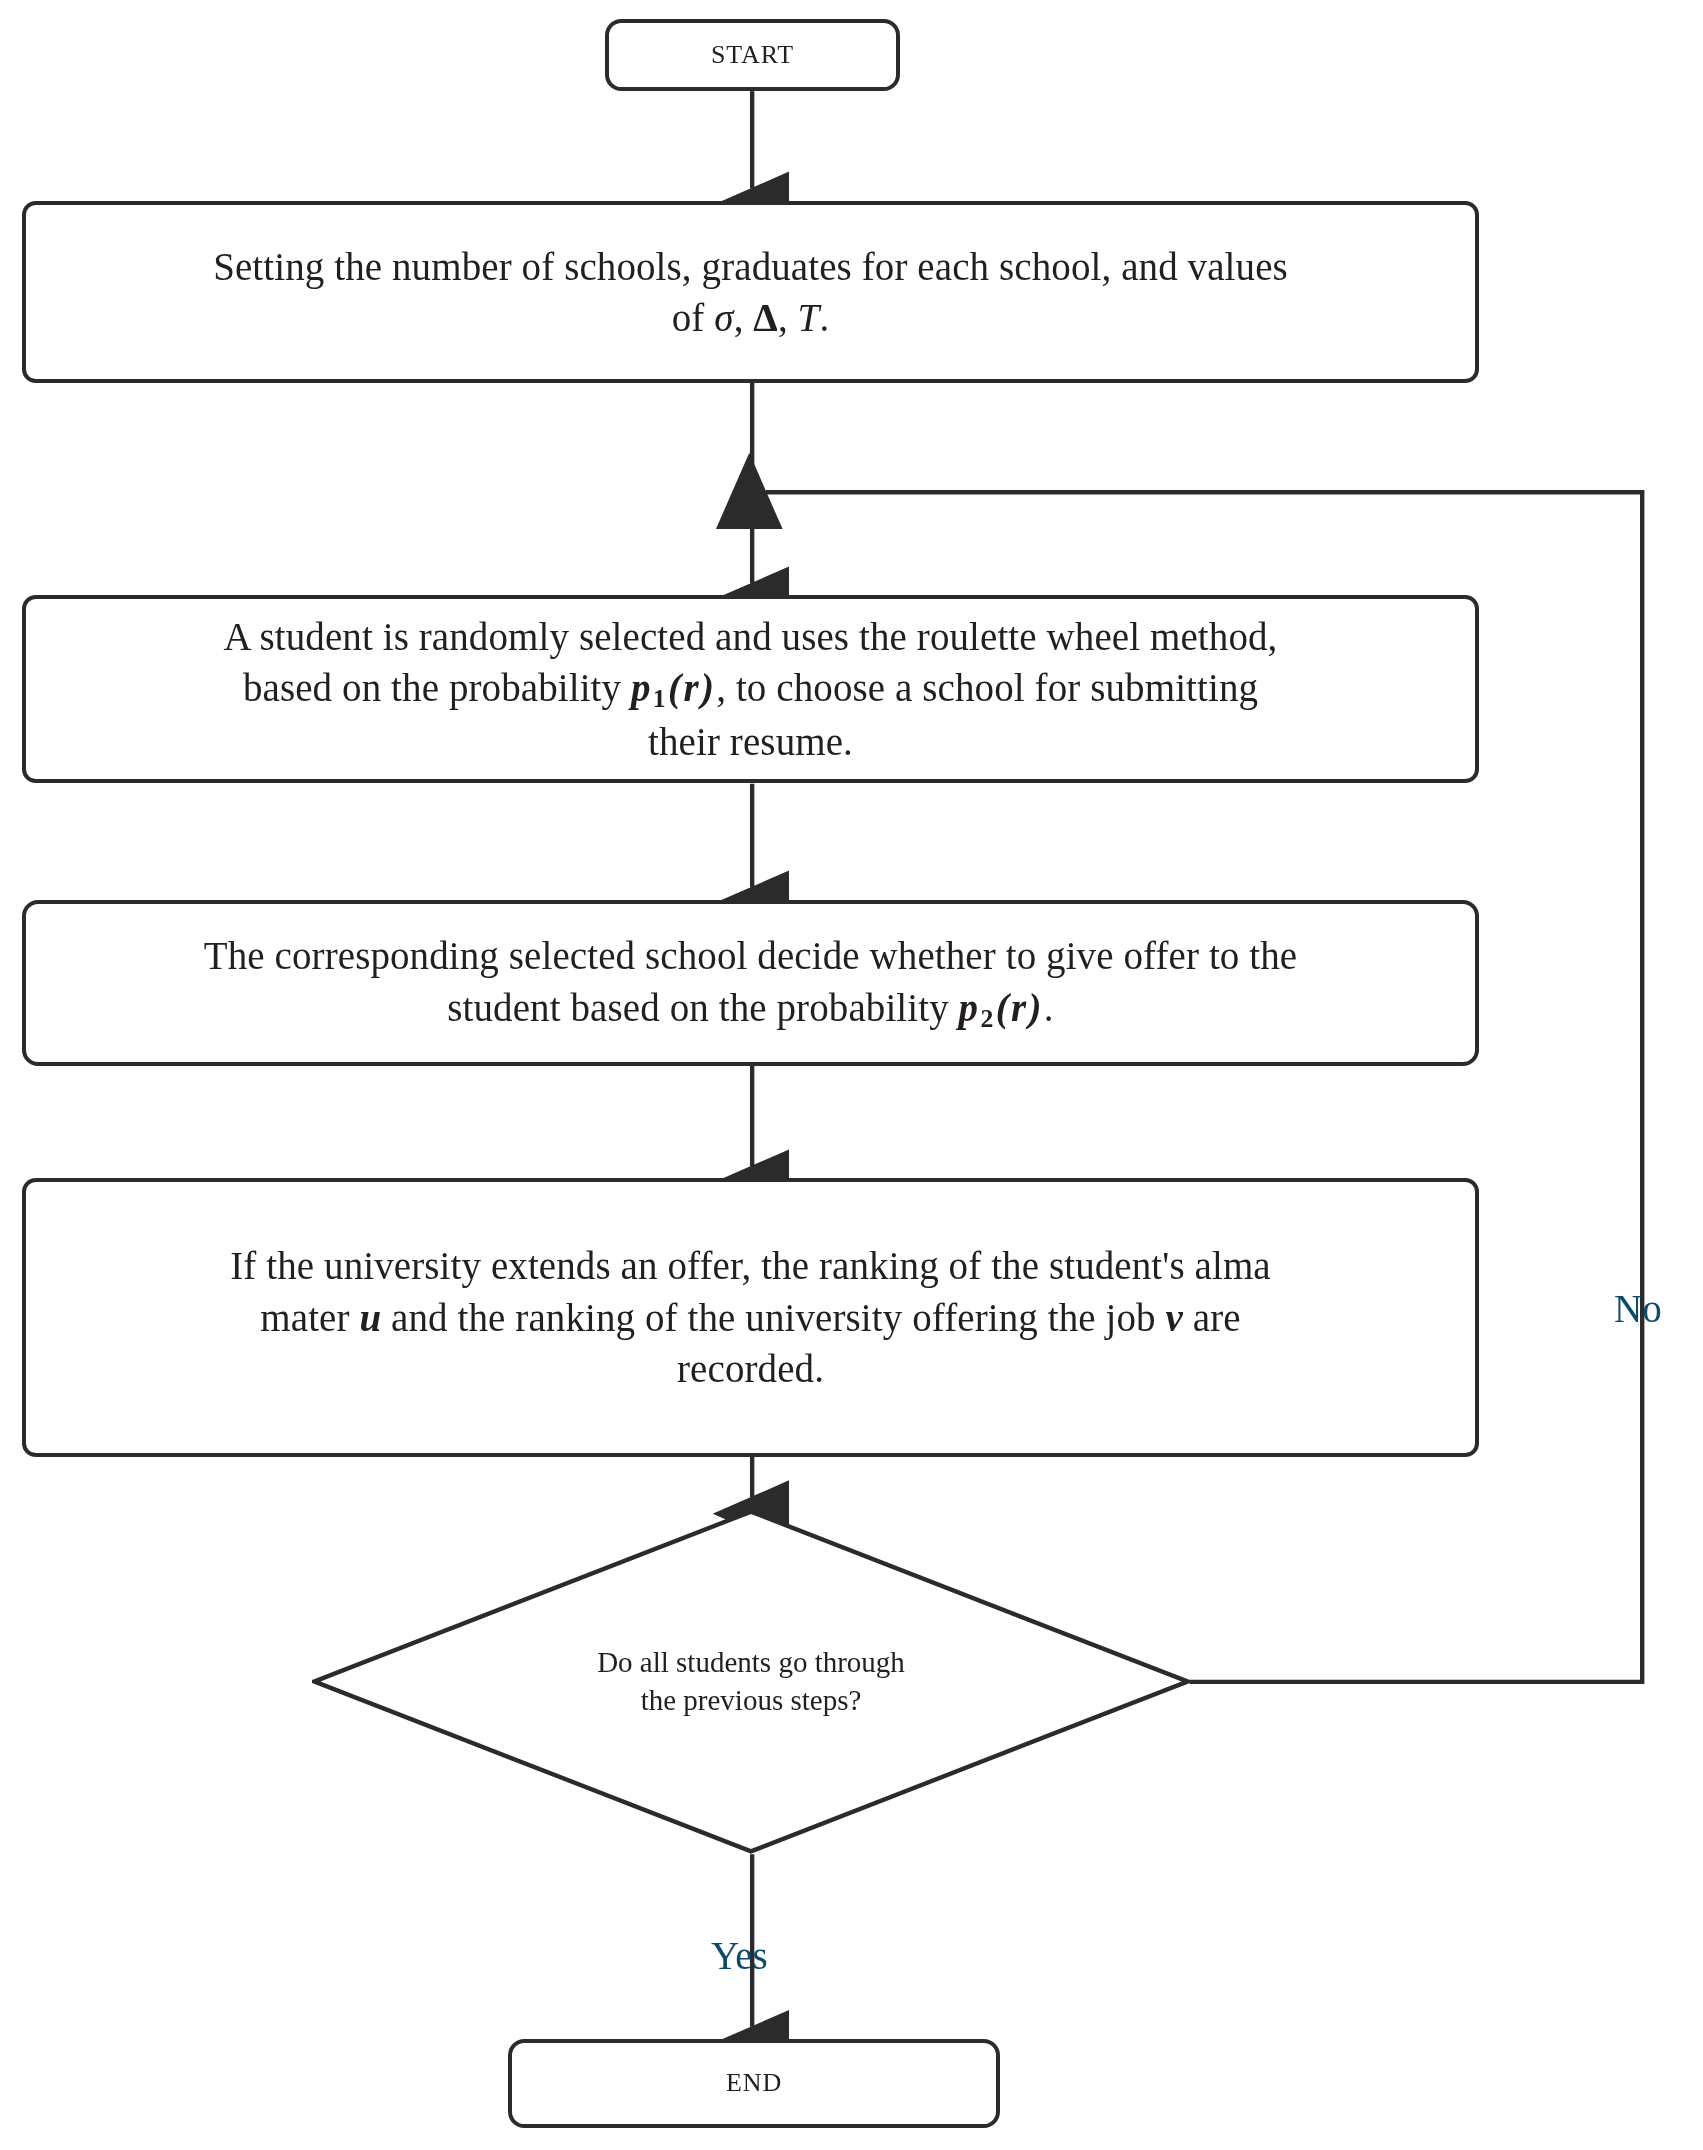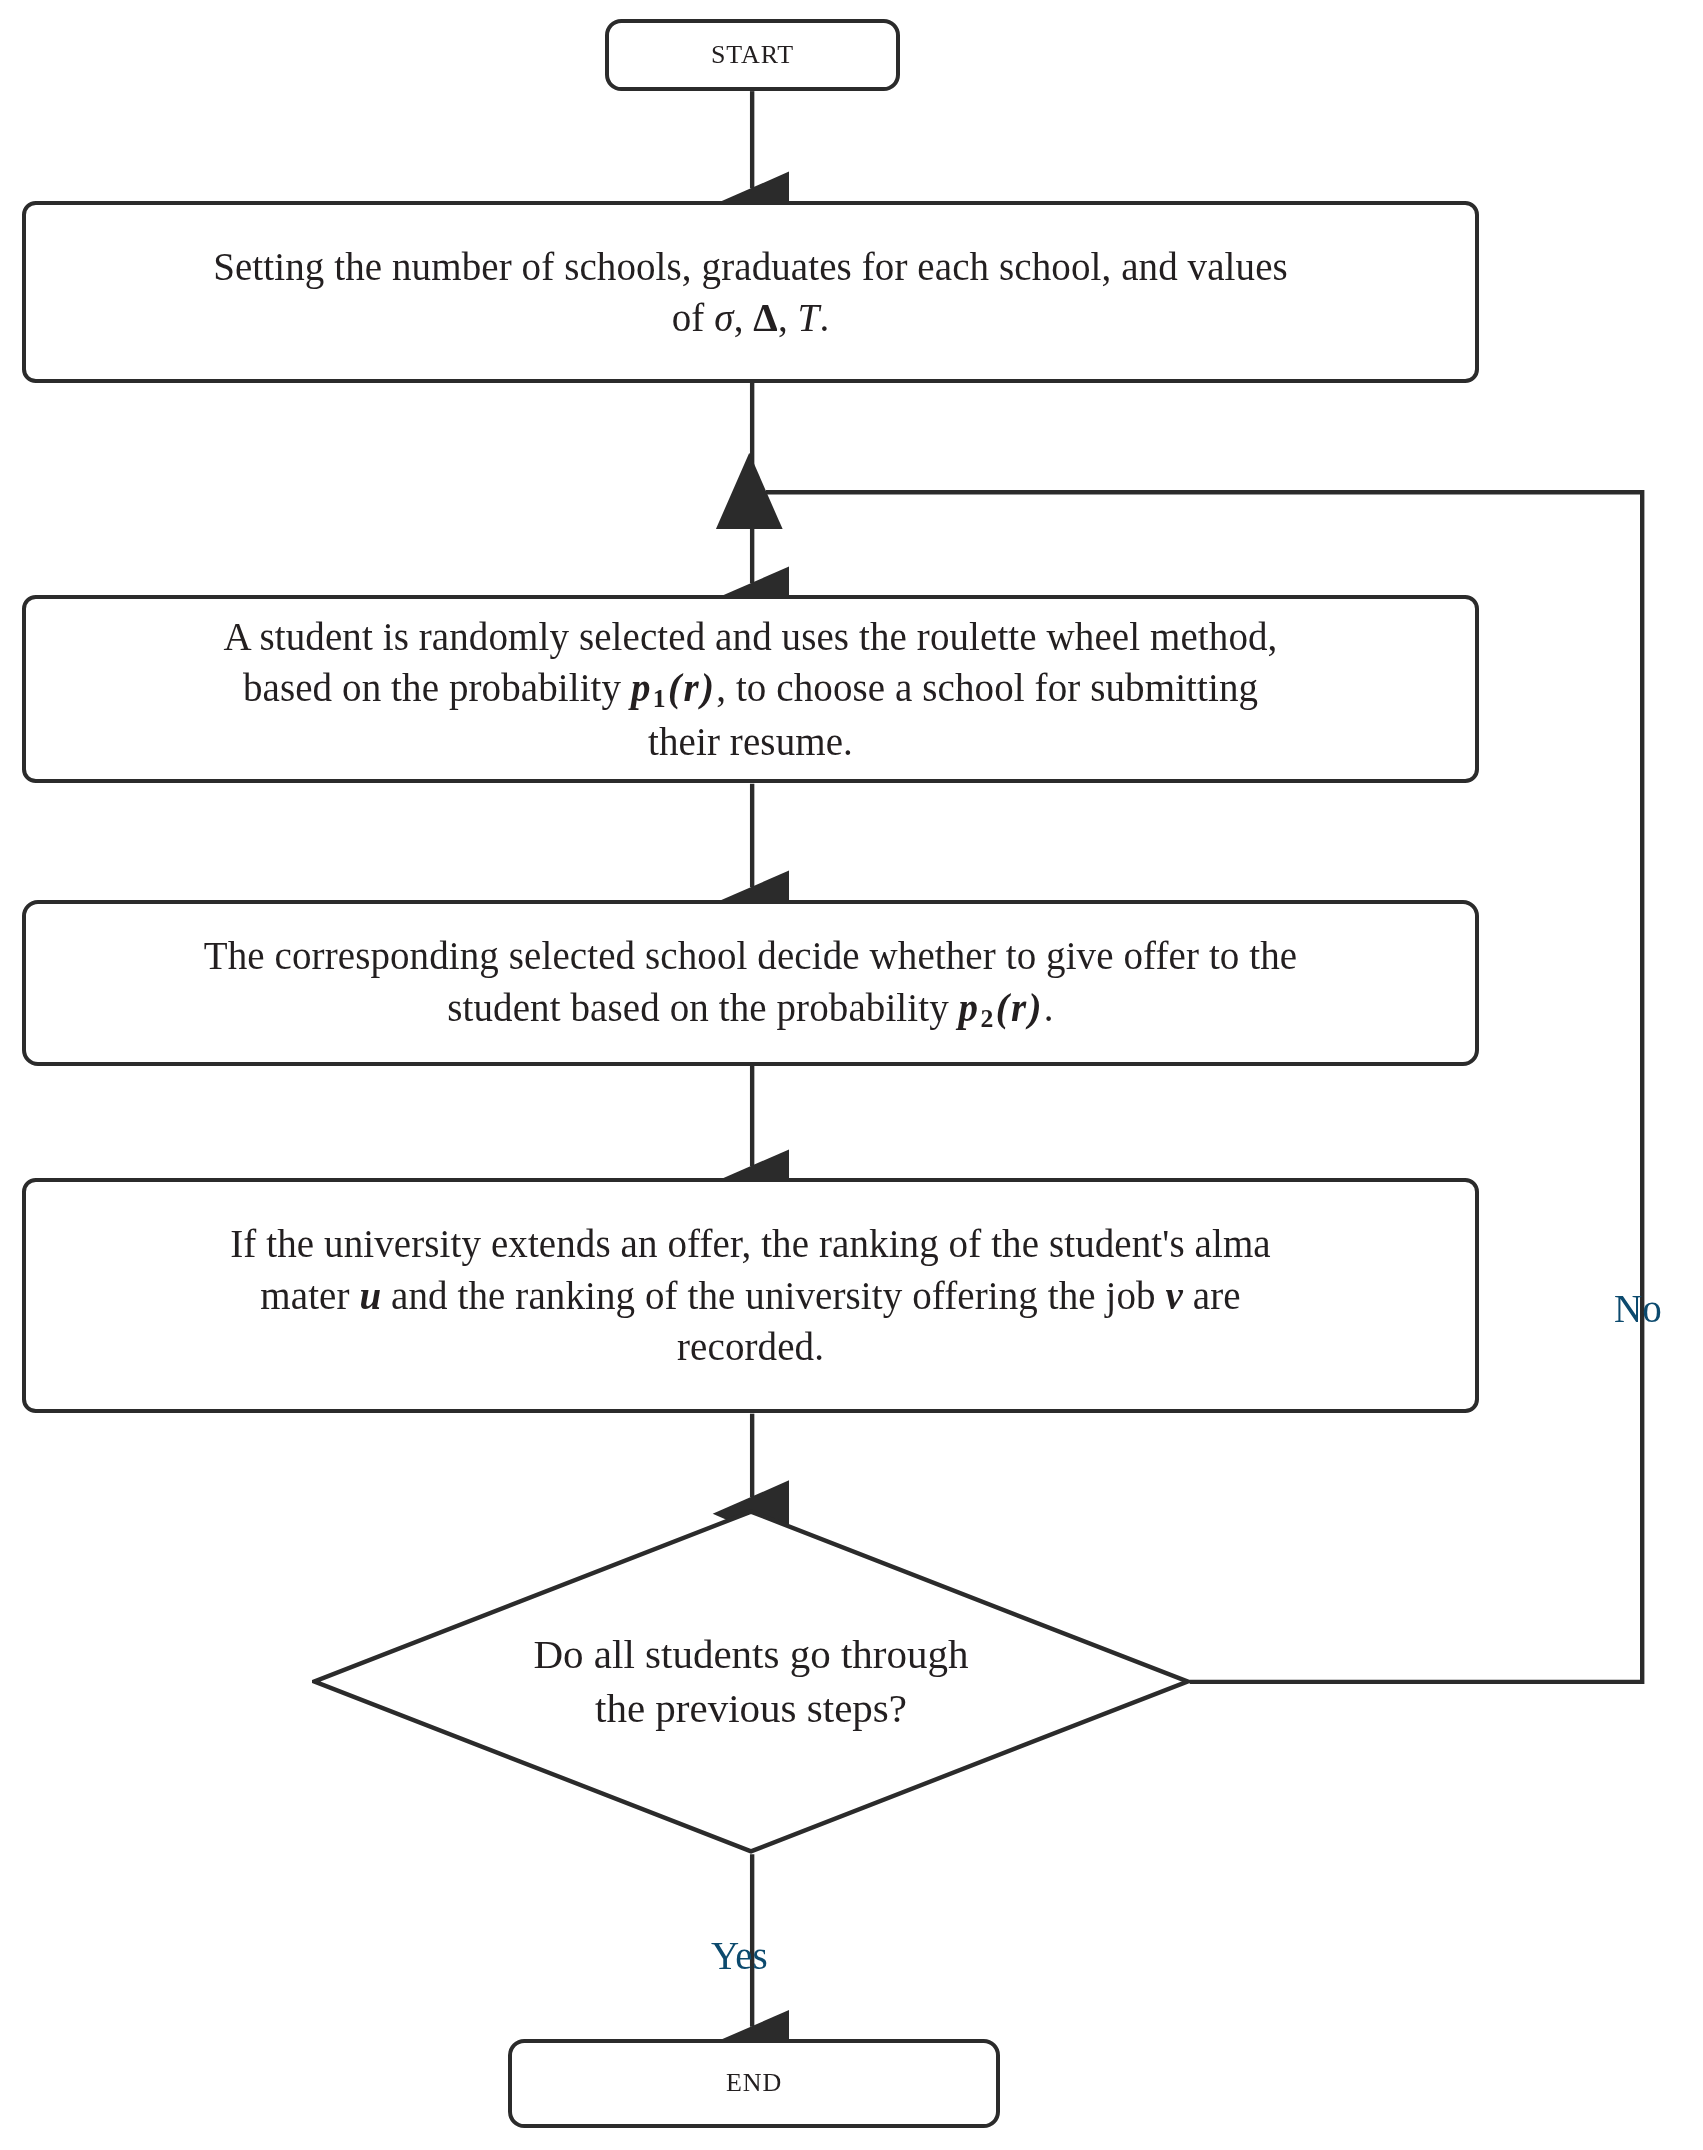--- a/index.html
+++ b/index.html
@@ -60,21 +60,21 @@
   .decision-text {
     position: absolute;
     left: 0;
     top: 0;
     width: 100%;
     height: 100%;
     display: flex;
     align-items: center;
     justify-content: center;
     text-align: center;
-    font-size: 41px;
+    font-size: 29px;
     line-height: 1.30;
   }
   .edge-label {
     position: absolute;
     font-size: 39px;
     line-height: 1;
     white-space: nowrap;
     color: #0c4a6e;
   }
   
@@ -152,21 +152,21 @@
     </span>
   </div>
 
   <div class="node process" style="left:22px; top:900px; width:1457px; height:166px;border-radius:16px;">
     <span class="node-text">
       <span>The corresponding selected school decide whether to give offer to the</span><br>
       <span>student based on the probability </span><span class="mbi pgap"><span>p</span><sub>2</sub><span>(r)</span></span><span>.</span>
     </span>
   </div>
 
-  <div class="node process" style="left:22px; top:1178px; width:1457px; height:235px;">
+  <div class="node process" style="left:22px; top:1178px; width:1457px; height:279px;">
     <span class="node-text">
       <span>If the university extends an offer, the ranking of the student's alma</span><br>
       <span>mater </span><span class="mbi">u</span><span> and the ranking of the university offering the job </span><span class="mbi">v</span><span> are</span><br>
       <span>recorded.</span>
     </span>
   </div>
 
   <div class="decision-wrap" style="left:312px; top:1509px; width:878px; height:345px;">
     <svg width="878" height="345" viewBox="0 0 1401 550">
       <polygon points="700.5,4 1397,275 700.5,546 4,275" fill="#ffffff" stroke="#2b2b2b" stroke-width="7" stroke-linejoin="miter"></polygon>

